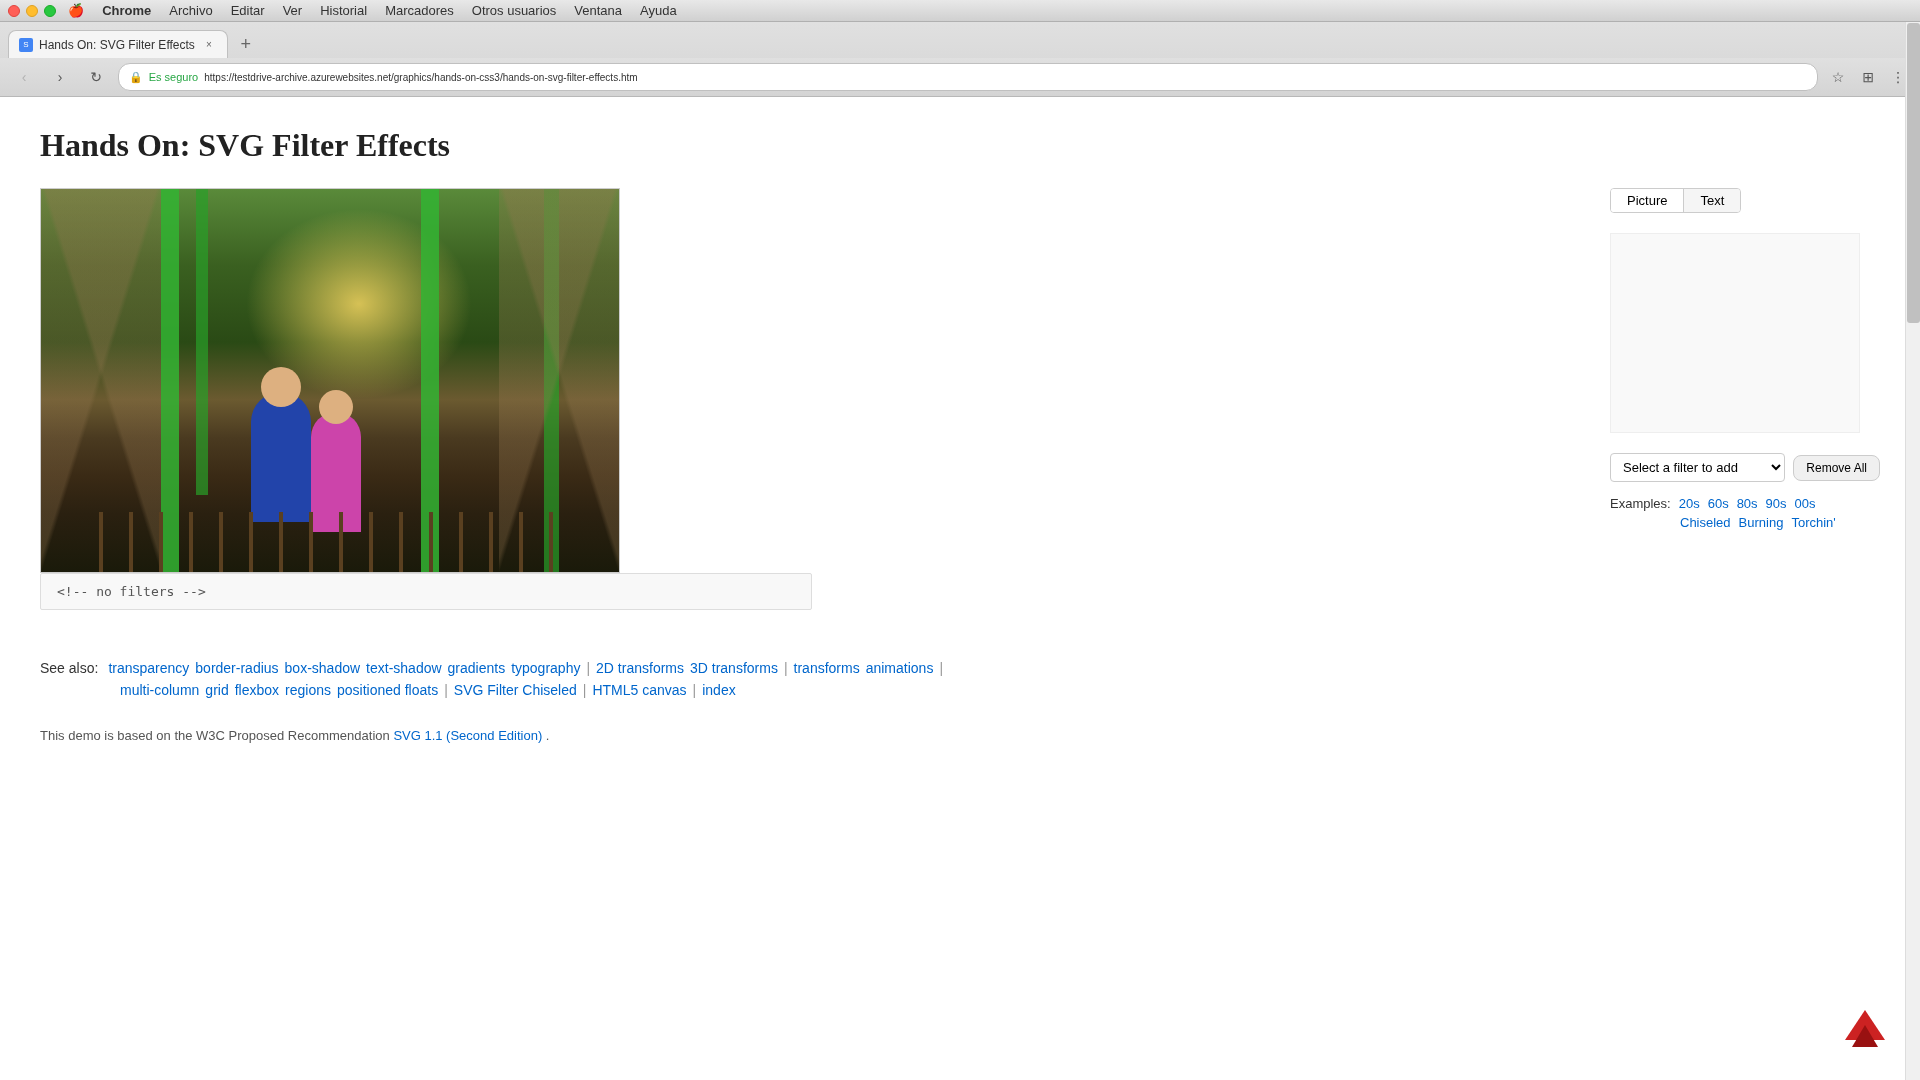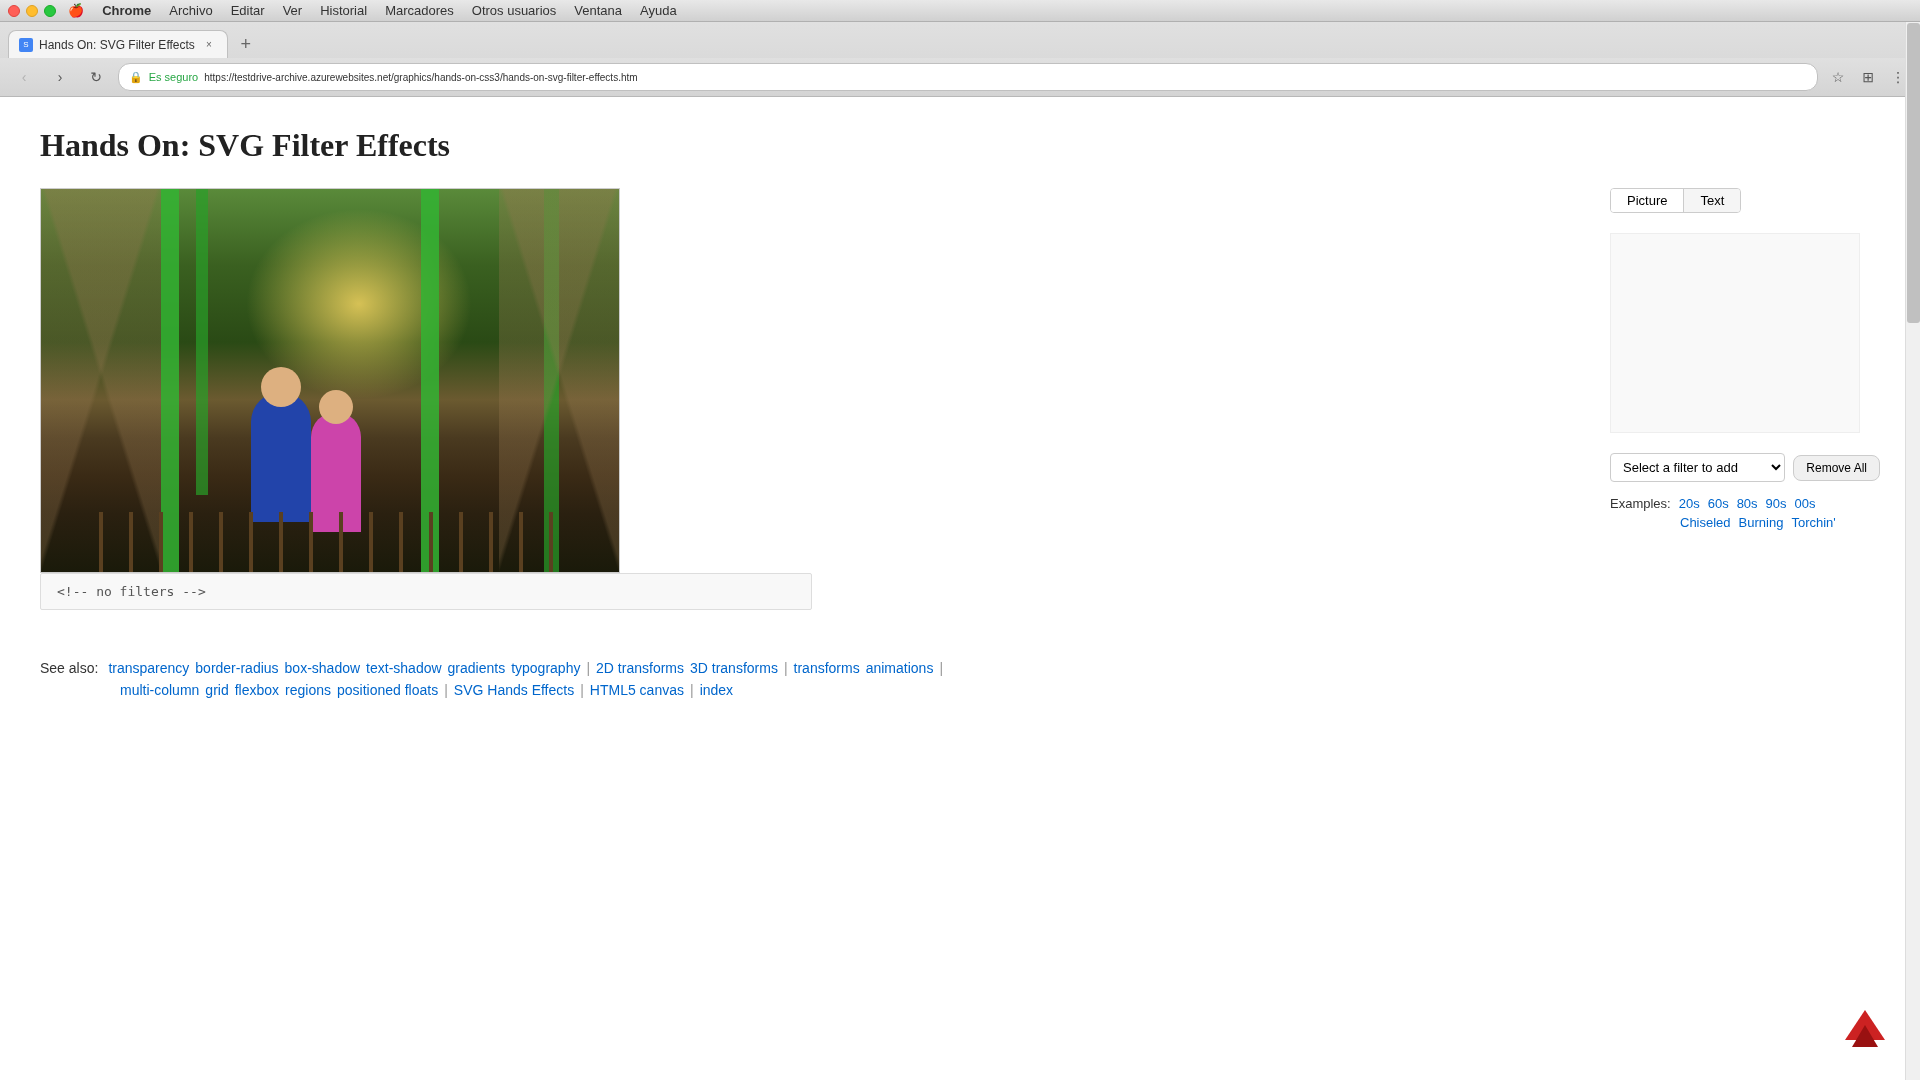--- a/index.html
+++ b/index.html
@@ -687,28 +687,33 @@
       <a class="see-also-link">animations</a>
       <span class="separator">|</span>
     </div>
     <div class="see-also-row" style="padding-left: 80px;">
       <a class="see-also-link">multi-column</a>
       <a class="see-also-link">grid</a>
       <a class="see-also-link">flexbox</a>
       <a class="see-also-link">regions</a>
       <a class="see-also-link">positioned floats</a>
       <span class="separator">|</span>
-      <a class="see-also-link">SVG Hands Effects</a>
+      <a class="see-also-link">SVG Filter Chiseled</a>
       <span class="separator">|</span>
       <a class="see-also-link">HTML5 canvas</a>
       <span class="separator">|</span>
       <a class="see-also-link">index</a>
     </div>
   </div>
 
+  <div class="footer-note">
+    <span>This demo is based on the W3C Proposed Recommendation</span>
+    <a class="footer-link">SVG 1.1 (Second Edition)</a>
+    <span>.</span>
+  </div>
 
 </div>
 
 <div class="brand-logo">
   <svg viewBox="0 0 50 45" xmlns="http://www.w3.org/2000/svg">
     <polygon points="25,5 45,35 5,35" fill="#cc2222"></polygon>
     <polygon points="25,20 38,42 12,42" fill="#991111"></polygon>
   </svg>
 </div>
 

